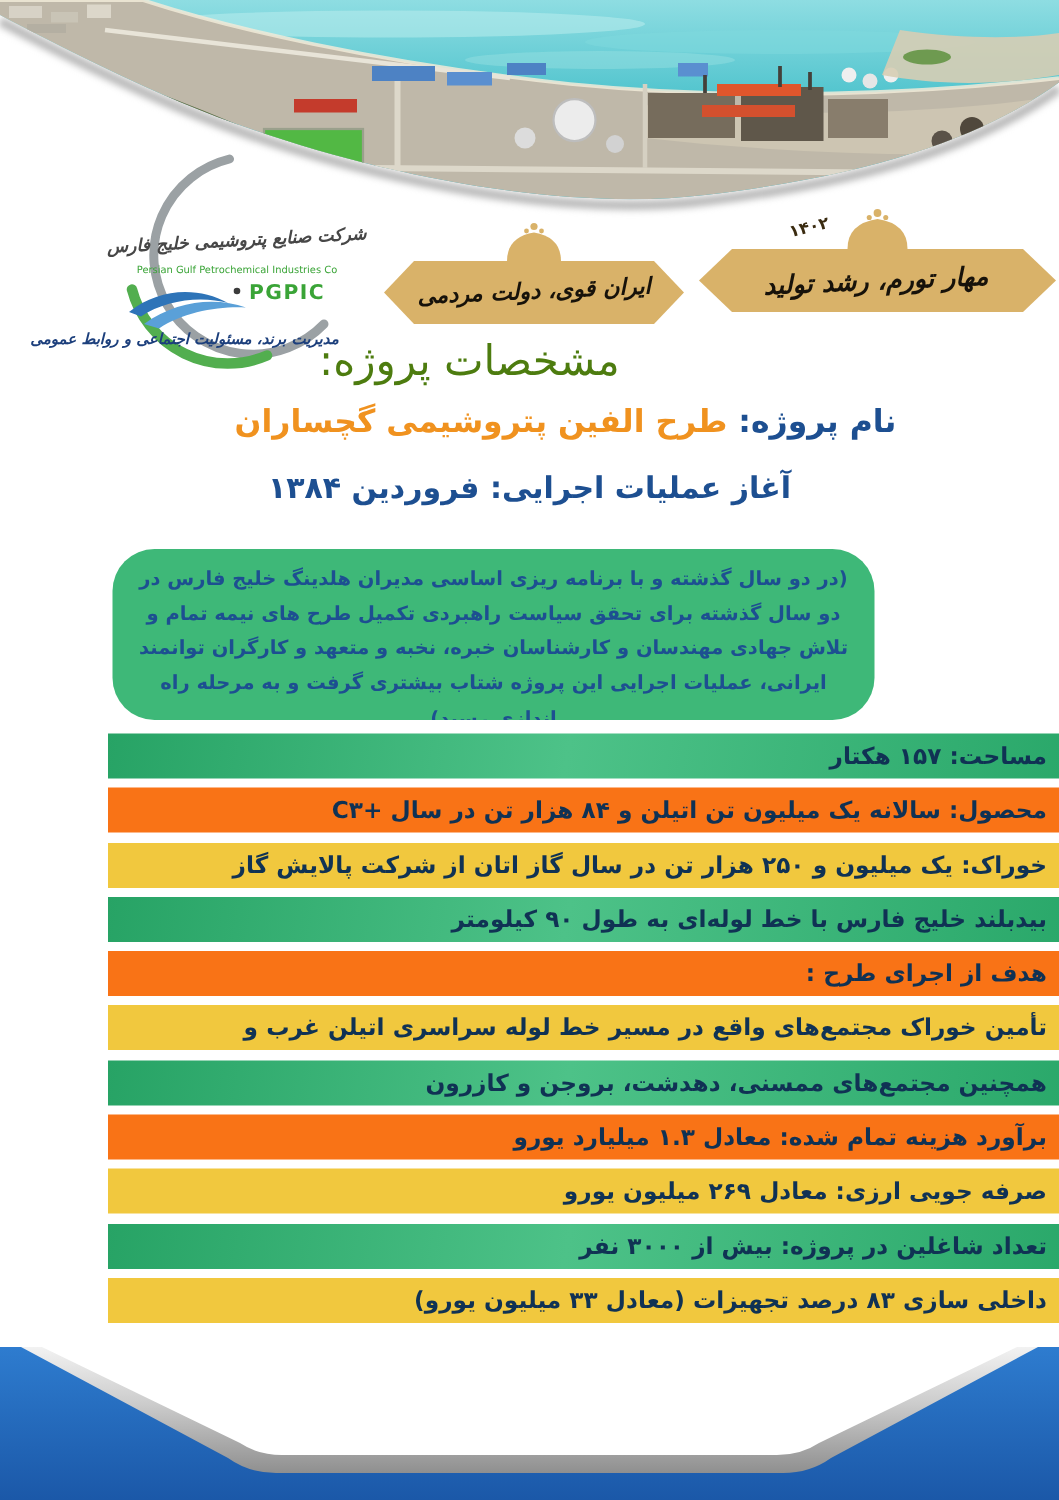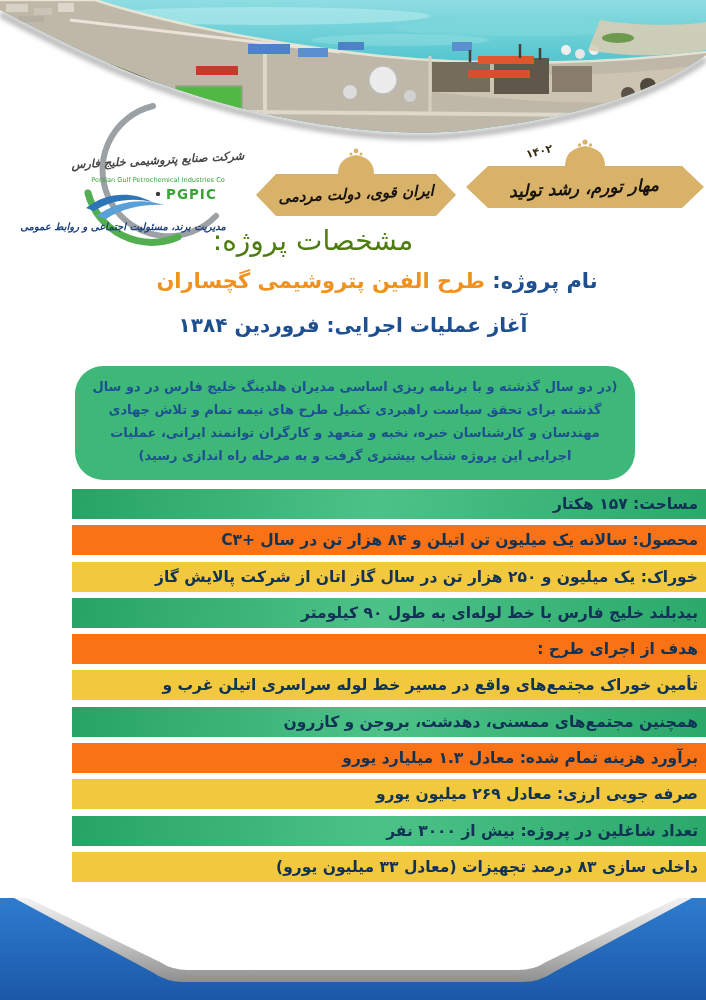--- a/index.html
+++ b/index.html
@@ -32,21 +32,21 @@
   .h-main { position:absolute; top:224px; left:0; width:626px; text-align:center; direction:rtl;
     font-size:28px; font-weight:normal; color:#4d7c0f; z-index:2; }
   .h-name { position:absolute; top:269px; left:0; width:706px; text-align:center; direction:rtl;
     font-size:21px; font-weight:bold; z-index:2;padding-left:48px; }
   .h-name .lbl { color:#1d4f91; }
   .h-name .val { color:#f0921f; }
   .h-start { position:absolute; top:313px; left:0; width:706px; text-align:center; direction:rtl;
     font-size:20px; font-weight:bold; color:#1d4f91; z-index:2; }
 
   
-  .intro-box { position:absolute; left:75px; top:366px; width:560px; height:114px;
+  .intro-box { position:absolute; left:75px; top:366px; width:508px; height:114px;
     background:#3eb878; border-radius:28px; padding:9px 16px; z-index:2; overflow:hidden; }
   .intro-box p { direction:rtl; text-align:center; font-size:13px; font-weight:bold;
     color:#1d4f91; line-height:1.78; }
 
   
   .rows { position:absolute; left:72px; top:489px; width:638px; z-index:4; }
   .info-row { height:30px; line-height:30px; margin-bottom:6.3px; padding:0 12px;
     direction:rtl; text-align:right; font-size:15.5px; font-weight:bold; color:#103254;
     white-space:nowrap; overflow:hidden; }
   .info-row[data-color="green"]  { background:linear-gradient(100deg,#27a365 0%,#4dc288 48%,#2aa86a 100%); }

